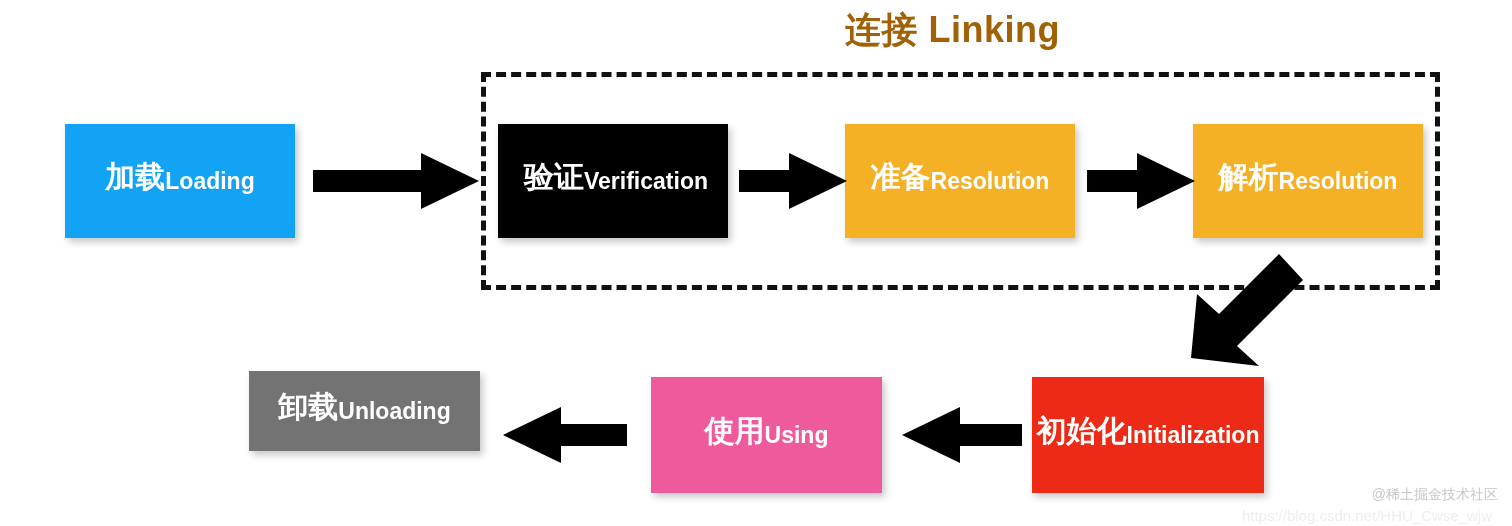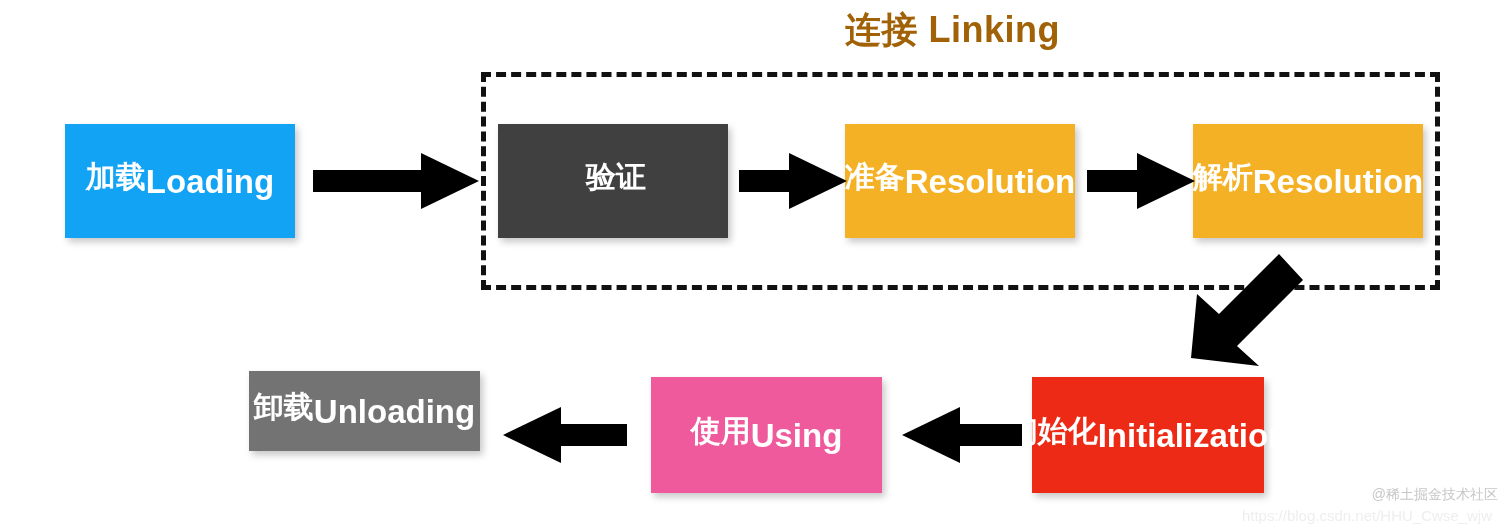--- a/index.html
+++ b/index.html
@@ -55,21 +55,21 @@
     box-shadow: 3px 4px 7px rgba(0,0,0,0.22);
     line-height: 1.0;
   }
   .stage-cn {
     font-size: 30px;
     font-weight: bold;
     margin-bottom: 8px;
     white-space: nowrap;
   }
   .stage-en {
-    font-size: 33px;
+    font-size: 23px;
     font-weight: bold;
     white-space: nowrap;
   }
 
   
   .arrow-r, .arrow-l {
     position: absolute;
   }
   .arrow-r .shaft, .arrow-l .shaft {
     position: absolute;
@@ -123,22 +123,23 @@
 
   <div class="diagram-title">连接 Linking</div>
 
   <div class="group-frame"></div>
 
   <div class="stage-box" id="box-loading" style="left: 65px; top: 124px; width: 230px; height: 114px; background: rgb(19, 163, 245);">
     <div class="stage-cn">加载</div>
     <div class="stage-en">Loading</div>
   </div>
 
-  <div class="stage-box" id="box-verification" style="left: 498px; top: 124px; width: 230px; height: 114px; background: #404040; padding-left: 6px;">
+  <div class="stage-box" id="box-verification" style="left: 498px; top: 124px; width: 230px; height: 114px; background: #000000; padding-left: 6px;">
     <div class="stage-cn">验证</div>
+    <div class="stage-en">Verification</div>
   </div>
 
   <div class="stage-box" id="box-preparation" style="left: 845px; top: 124px; width: 230px; height: 114px; background: rgb(245, 177, 37); align-items: center;">
     <div class="stage-cn">准备</div>
     <div class="stage-en">Resolution</div>
   </div>
 
   <div class="stage-box" id="box-initialization" style="left: 1032px; top: 377px; width: 232px; height: 116px; background: rgb(237, 42, 21);">
     <div class="stage-cn">初始化</div>
     <div class="stage-en">Initialization</div>

